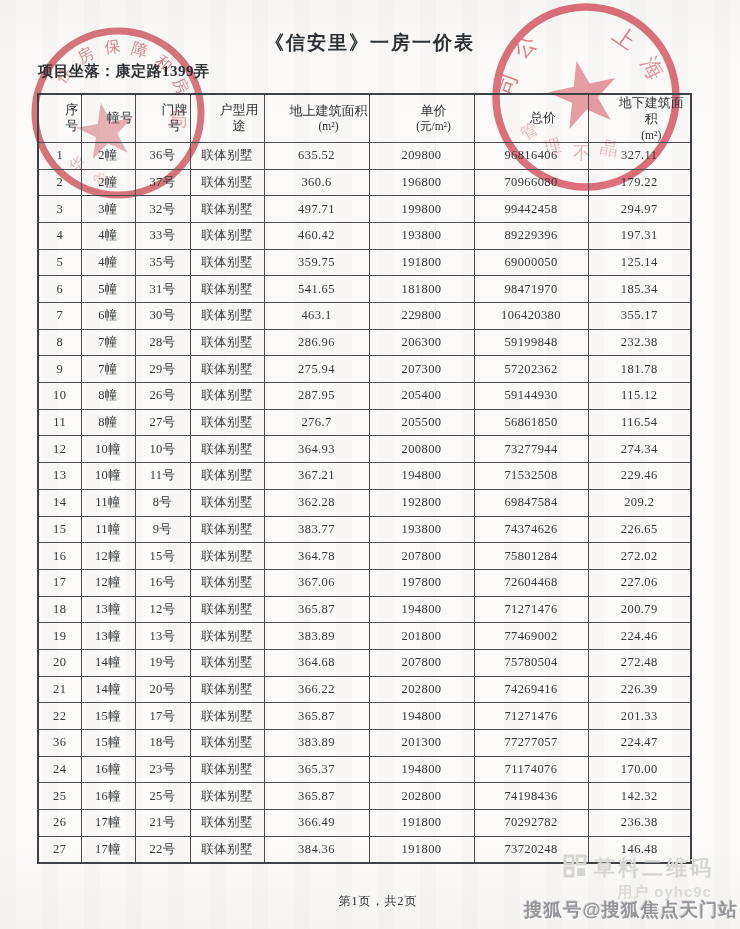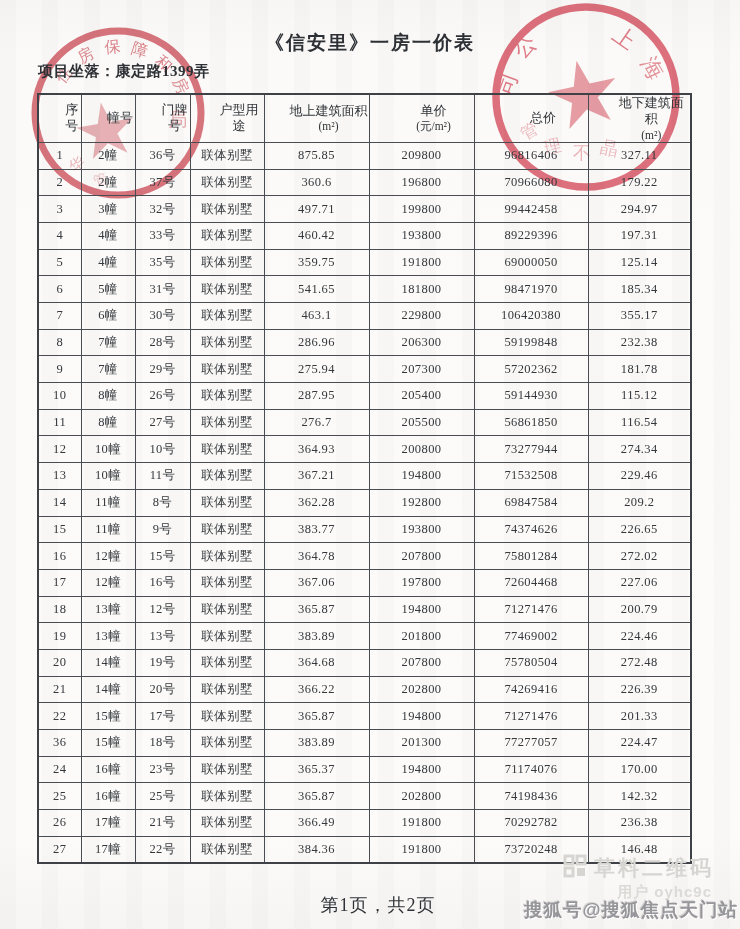--- a/index.html
+++ b/index.html
@@ -31,21 +31,21 @@
     text-align:center;vertical-align:middle;
     padding:0;overflow:hidden;
   }
   table.price-table thead tr{height:47px;}
   table.price-table th{font-size:13px;font-weight:normal;color:#2f3337;line-height:1.25;padding-left:24px;}
   table.price-table th div.sub{font-size:11.5px;}
   table.price-table tbody tr{height:26.7px;}
   table.price-table td{font-size:12.5px;color:#34383c;letter-spacing:0.4px;}
   .page-footer{
     position:absolute;top:893px;left:16px;right:0;
-    text-align:center;font-size:18px;letter-spacing:1px;color:#2f3337;
+    text-align:center;font-size:12px;letter-spacing:1px;color:#2f3337;
   }
   .stamp{position:absolute;mix-blend-mode:multiply;pointer-events:none;}
   .stamp-left{left:30px;top:26px;}
   .stamp-right{left:490px;top:2px;}
   .wm-qr-row{
     position:absolute;top:854px;right:26px;
     display:flex;align-items:flex-start;gap:7px;
     color:#d6d5d2;font-size:21px;font-weight:bold;letter-spacing:3px;
     font-family:"Liberation Sans","DejaVu Sans",sans-serif;
   }
@@ -156,21 +156,21 @@
             <div class="sub">(m²)</div>
           </th>
         </tr>
       </thead>
     <tbody>
         <tr>
           <td>1</td>
           <td>2幢</td>
           <td>36号</td>
           <td>联体别墅</td>
-          <td>875.85</td>
+          <td>635.52</td>
           <td>209800</td>
           <td>96816406</td>
           <td>327.11</td>
         </tr>
         <tr>
           <td>2</td>
           <td>2幢</td>
           <td>37号</td>
           <td>联体别墅</td>
           <td>360.6</td>

